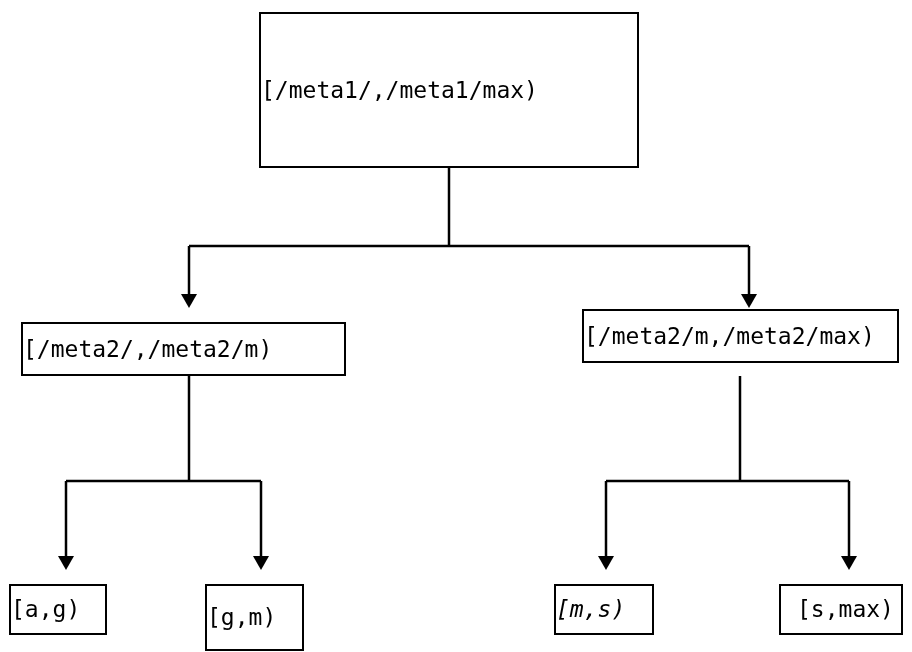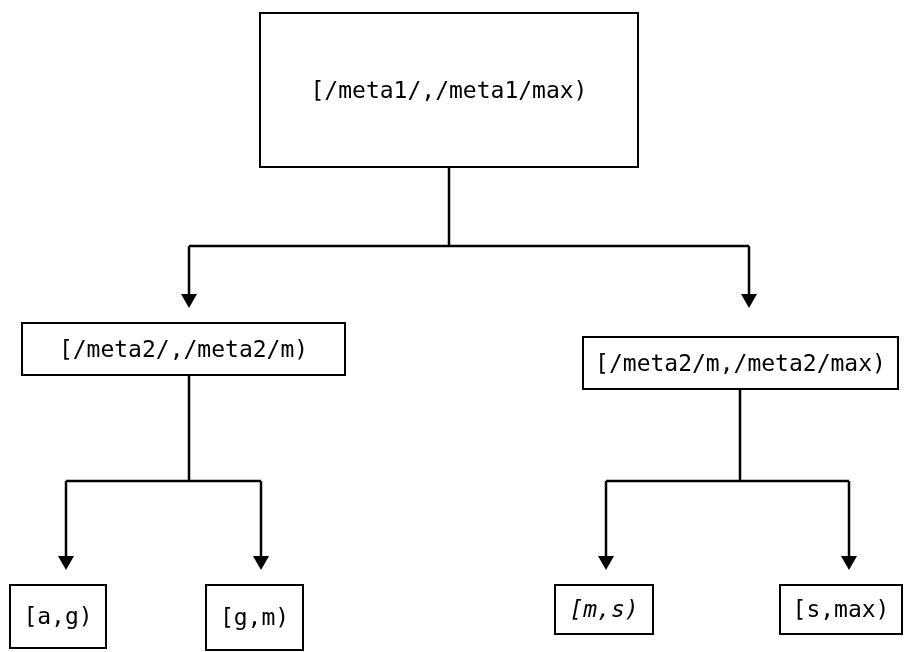--- a/index.html
+++ b/index.html
@@ -26,46 +26,46 @@
     height: 652px;
     display: block;
   }
   .node-box {
     position: absolute;
     box-sizing: border-box;
     background: #ffffff;
     border: 2.5px solid #000000;
     display: flex;
     align-items: center;
-    justify-content: center;
+    justify-content: flex-start;
     z-index: 2;
   }
   .node-label {
     font-family: "DejaVu Sans Mono", monospace;
     color: #000000;
     white-space: pre;
     line-height: 1;
     letter-spacing: 0px;
   }
   .level-root .node-label { font-size: 23px; }
   .level-mid  .node-label { font-size: 23px; }
   .level-leaf .node-label { font-size: 23px; }
 
   
   #node-root { left: 259px; top: 12px; width: 380px; height: 156px; }
 
   
   #node-mid-left  { left: 21px;  top: 322px; width: 325px; height: 54px; }
-  #node-mid-right { left: 582px; top: 336px; width: 317px; height: 54px; }
+  #node-mid-right { left: 582px; top: 309px; width: 317px; height: 54px; }
 
   
-  #node-leaf-0 { left: 9px;   top: 584px; width: 98px;  height: 65px; }
+  #node-leaf-0 { left: 9px;   top: 584px; width: 98px;  height: 51px; }
   #node-leaf-1 { left: 205px; top: 584px; width: 99px;  height: 67px; }
   #node-leaf-2 { left: 554px; top: 584px; width: 100px; height: 51px; font-style: italic; }
-  #node-leaf-3 { left: 779px; top: 584px; width: 124px; height: 51px; }
+  #node-leaf-3 { left: 779px; top: 584px; width: 124px; height: 51px; padding-left: 16px; }
 </style>
 </head>
 <body>
 
 <div id="diagram-root">
 
   <svg id="tree-svg" viewBox="0 0 912 652" xmlns="http://www.w3.org/2000/svg">
     <g stroke="#000000" stroke-width="2.5" fill="none" stroke-linecap="butt">
 
       <path d="M449,168 L449,246"></path>

